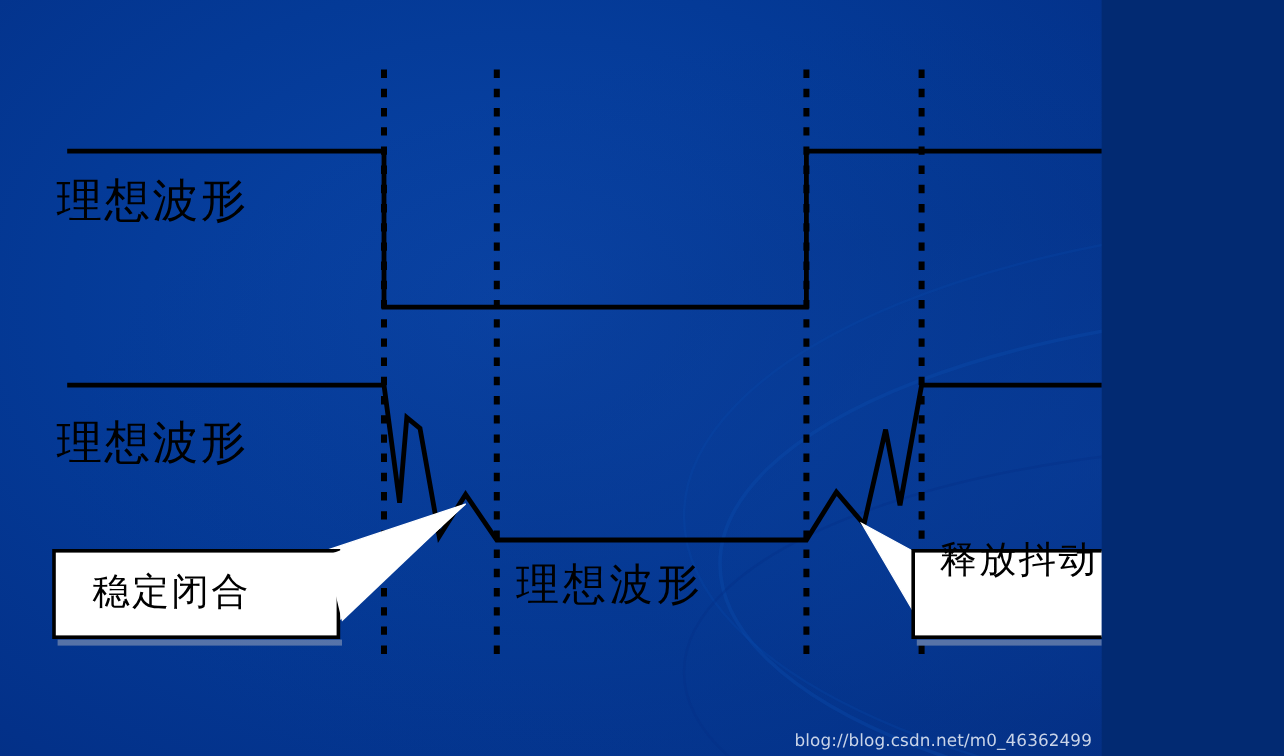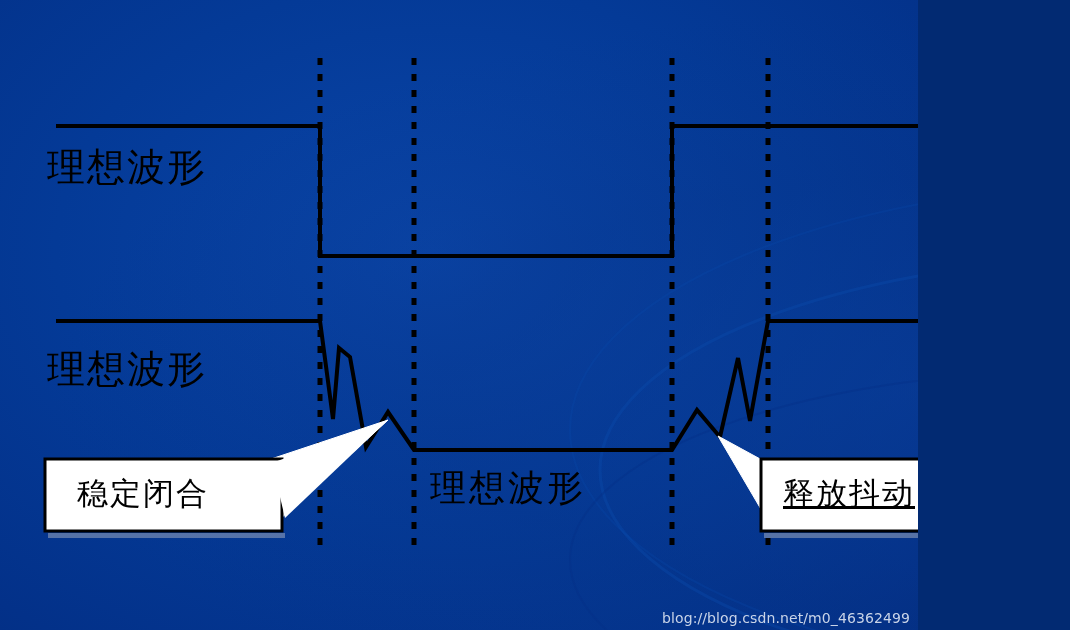--- a/index.html
+++ b/index.html
@@ -62,21 +62,21 @@
   .callout-text {
     position: absolute;
     color: #000000;
     font-family: "DejaVu Sans", "Liberation Sans", sans-serif;
     font-size: 31px;
     line-height: 1;
     letter-spacing: 2px;
     white-space: nowrap;
   }
   #txt-press   { left: 77px;  top: 478px; }
-  #txt-release { left: 783px; top: 478px; text-decoration: underline; }
+  #txt-release { left: 783px; top: 452px; }
 </style>
 </head>
 <body>
 
 <div id="stage">
 
   <svg id="diagram" viewBox="0 0 1070 630">
 
     <g>
       <ellipse cx="1160" cy="470" rx="560" ry="215" fill="none" stroke="#0b4cb0" stroke-opacity="0.35" stroke-width="3"></ellipse>

